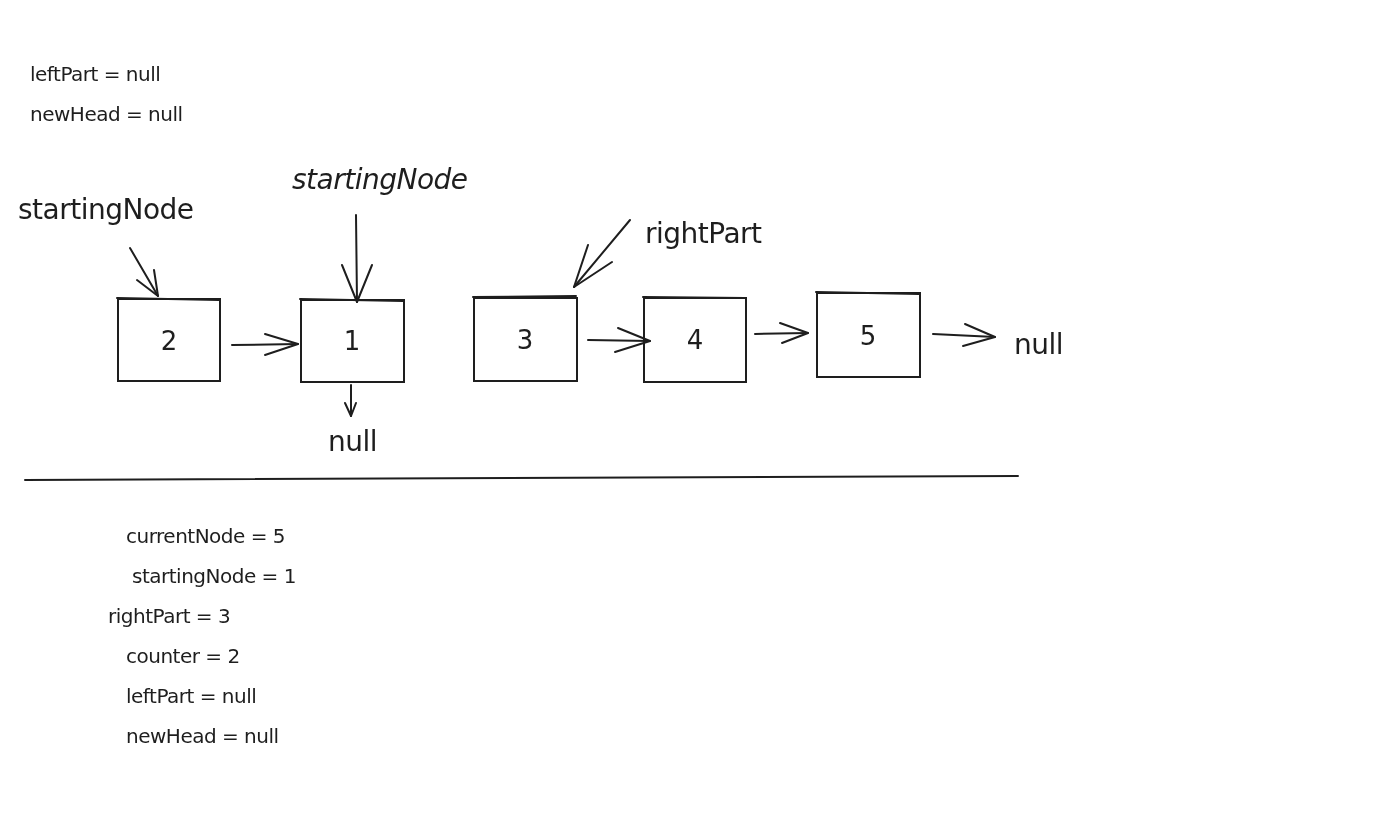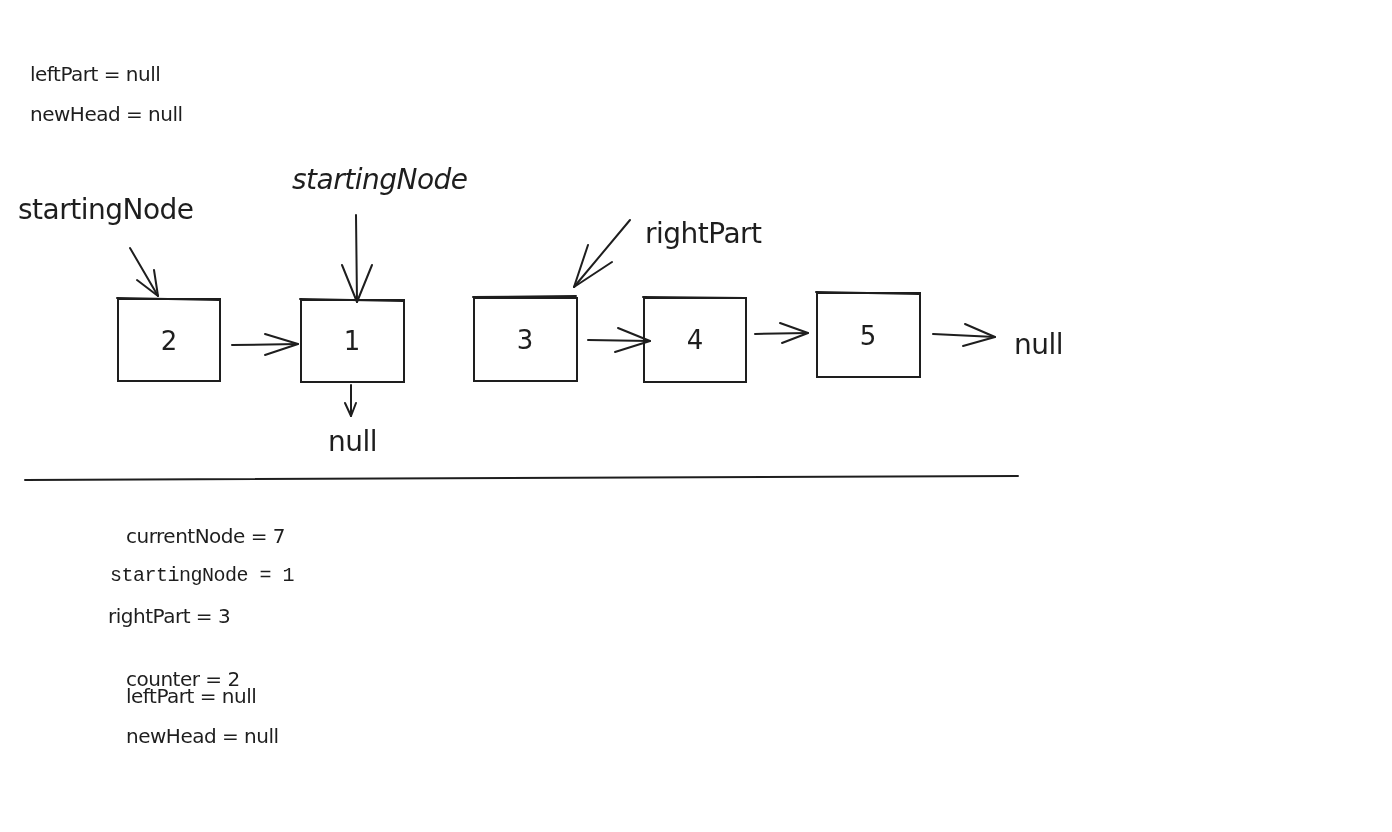--- a/index.html
+++ b/index.html
@@ -90,18 +90,18 @@
     <path class="stroke" d="M933 334 L995 337"></path>
     <path class="stroke" d="M965 324 L995 337 L963 346"></path>
   </g>
 
   <line class="stroke" x1="25" y1="480" x2="1018" y2="476"></line>
 </svg>
 
 <div class="txt small" style="left:328px; top:422px;">null</div>
 <div class="txt small" style="left:1014px; top:325px;">null</div>
 
-<div class="txt" style="left:126px; top:516px;">currentNode = 7</div>
-<div class="txt" style="left:110px; top:556px;font-family:Liberation Mono, monospace;">startingNode = 1</div>
+<div class="txt" style="left:126px; top:516px;">currentNode = 5</div>
+<div class="txt" style="left:132px; top:556px;">startingNode = 1</div>
 <div class="txt" style="left:108px; top:596px;">rightPart = 3</div>
-<div class="txt" style="left:126px; top:636px;margin-top:23px;">counter = 2</div>
+<div class="txt" style="left:126px; top:636px;">counter = 2</div>
 <div class="txt" style="left:126px; top:676px;">leftPart = null</div>
 <div class="txt" style="left:126px; top:716px;">newHead = null</div>
 
 </body></html>

